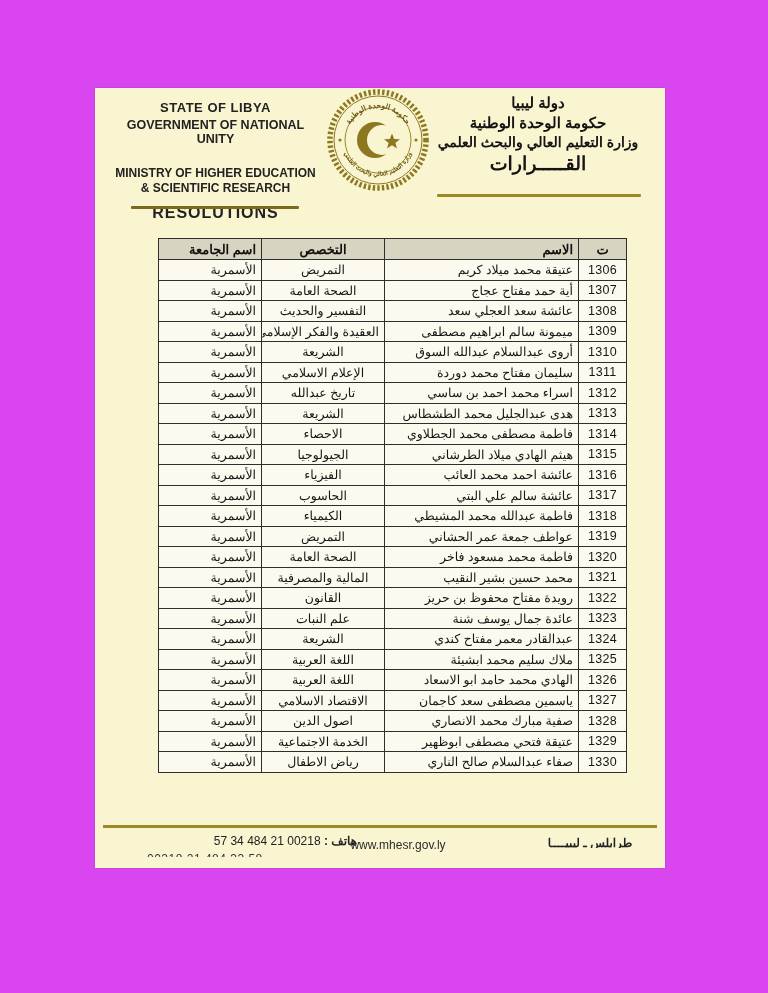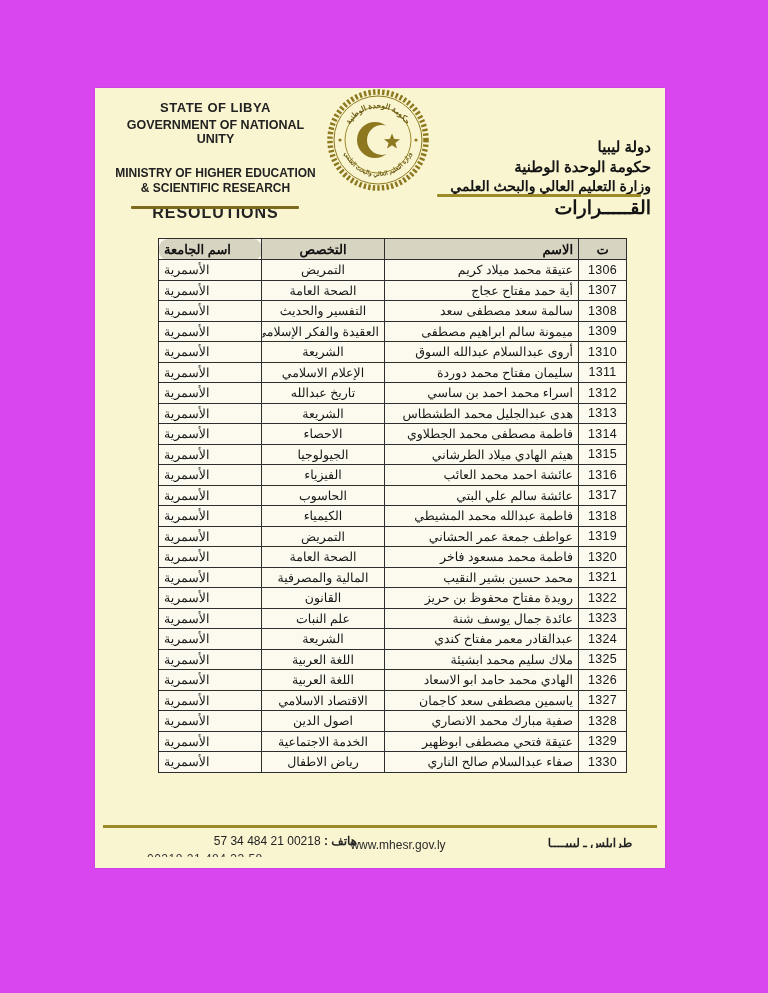--- a/index.html
+++ b/index.html
@@ -9,40 +9,40 @@
        background:#faf5d1;overflow:hidden;box-shadow:0 0 2px rgba(0,0,0,.15);}
   
   .hdr-en{position:absolute;left:18px;top:12px;width:205px;text-align:center;color:#222;}
   .hdr-en .l1{font-size:13px;font-weight:bold;letter-spacing:.5px;margin-bottom:3px;}
   .hdr-en .l2{font-size:12.5px;font-weight:bold;margin-bottom:20px;}
   .hdr-en .l3,.hdr-en .l4{font-size:12px;font-weight:bold;line-height:15px;}
   .hdr-en .title{font-size:16px;font-weight:bold;letter-spacing:1px;margin-top:8px;}
   .rule{position:absolute;height:3px;background:#7c6b1d;border-radius:1px;}
   .rule-en{left:36px;top:118px;width:168px;}
   .rule-ar{left:342px;top:106px;width:204px;background:#9c8a28;}
-  .hdr-ar{position:absolute;left:330px;top:6px;width:226px;text-align:right;
-          direction:rtl;color:#141414;margin-top:44px;}
+  .hdr-ar{position:absolute;left:330px;top:6px;width:226px;text-align:center;
+          direction:rtl;color:#141414;}
   .hdr-ar .a1{font-size:15px;font-weight:bold;margin-bottom:2px;}
   .hdr-ar .a2{font-size:15px;font-weight:bold;margin-bottom:2px;}
   .hdr-ar .a3{font-size:14px;font-weight:bold;margin-bottom:2px;}
   .hdr-ar .title{font-size:19px;font-weight:bold;}
   .seal{position:absolute;left:231px;top:0px;width:104px;height:104px;}
   
   .tbl-wrap{position:absolute;left:63px;top:150px;}
   table.results{border-collapse:collapse;direction:rtl;table-layout:fixed;width:430px;
                 background:#fcfaee;}
   table.results th,table.results td{border:1.5px solid #2e2e2e;padding:0 5px;
                 overflow:hidden;white-space:nowrap;}
   table.results th{background:#d8d4c2;font-size:13px;font-weight:bold;height:20px;color:#111;}
   table.results td{height:19.5px;font-size:12.5px;color:#161616;}
   .col-number{width:37px;text-align:center;}
   td.col-number{font-size:13px;letter-spacing:.3px;}
   .col-name{width:183px;text-align:right;}
   .col-specialty{width:112px;text-align:center;}
-  .col-university{width:92px;text-align:left;border-radius:9px;}
+  .col-university{width:92px;text-align:right;}
   
   .foot-rule{position:absolute;left:8px;top:737px;width:554px;height:3px;background:#9c8a28;}
   .footer{position:absolute;left:0;top:744px;width:570px;height:36px;font-size:12px;color:#222;}
   .phone{position:absolute;left:52px;top:2px;direction:rtl;font-weight:bold;width:210px;text-align:right;}
   .phone .num{font-weight:normal;letter-spacing:.5px;}
   .phone2{position:absolute;left:52px;top:20px;width:210px;height:5px;overflow:hidden;
           letter-spacing:.5px;color:#333;}
   .website{position:absolute;left:243px;top:6px;width:120px;text-align:center;color:#2a2a2a;}
   .city{position:absolute;left:440px;top:4px;width:110px;direction:rtl;text-align:center;
         font-weight:bold;height:12px;overflow:hidden;}
@@ -113,21 +113,21 @@
               <td class="col-university">الأسمرية</td>
             </tr>
             <tr>
               <td class="col-number">1307</td>
               <td class="col-name">أية حمد مفتاح عجاج</td>
               <td class="col-specialty">الصحة العامة</td>
               <td class="col-university">الأسمرية</td>
             </tr>
             <tr>
               <td class="col-number">1308</td>
-              <td class="col-name">سالمة سعد مصطفى سعد</td>
+              <td class="col-name">عائشة سعد العجلي سعد</td>
               <td class="col-specialty">التفسير والحديث</td>
               <td class="col-university">الأسمرية</td>
             </tr>
             <tr>
               <td class="col-number">1309</td>
               <td class="col-name">ميمونة سالم ابراهيم مصطفى</td>
               <td class="col-specialty">العقيدة والفكر الإسلامي</td>
               <td class="col-university">الأسمرية</td>
             </tr>
             <tr>

